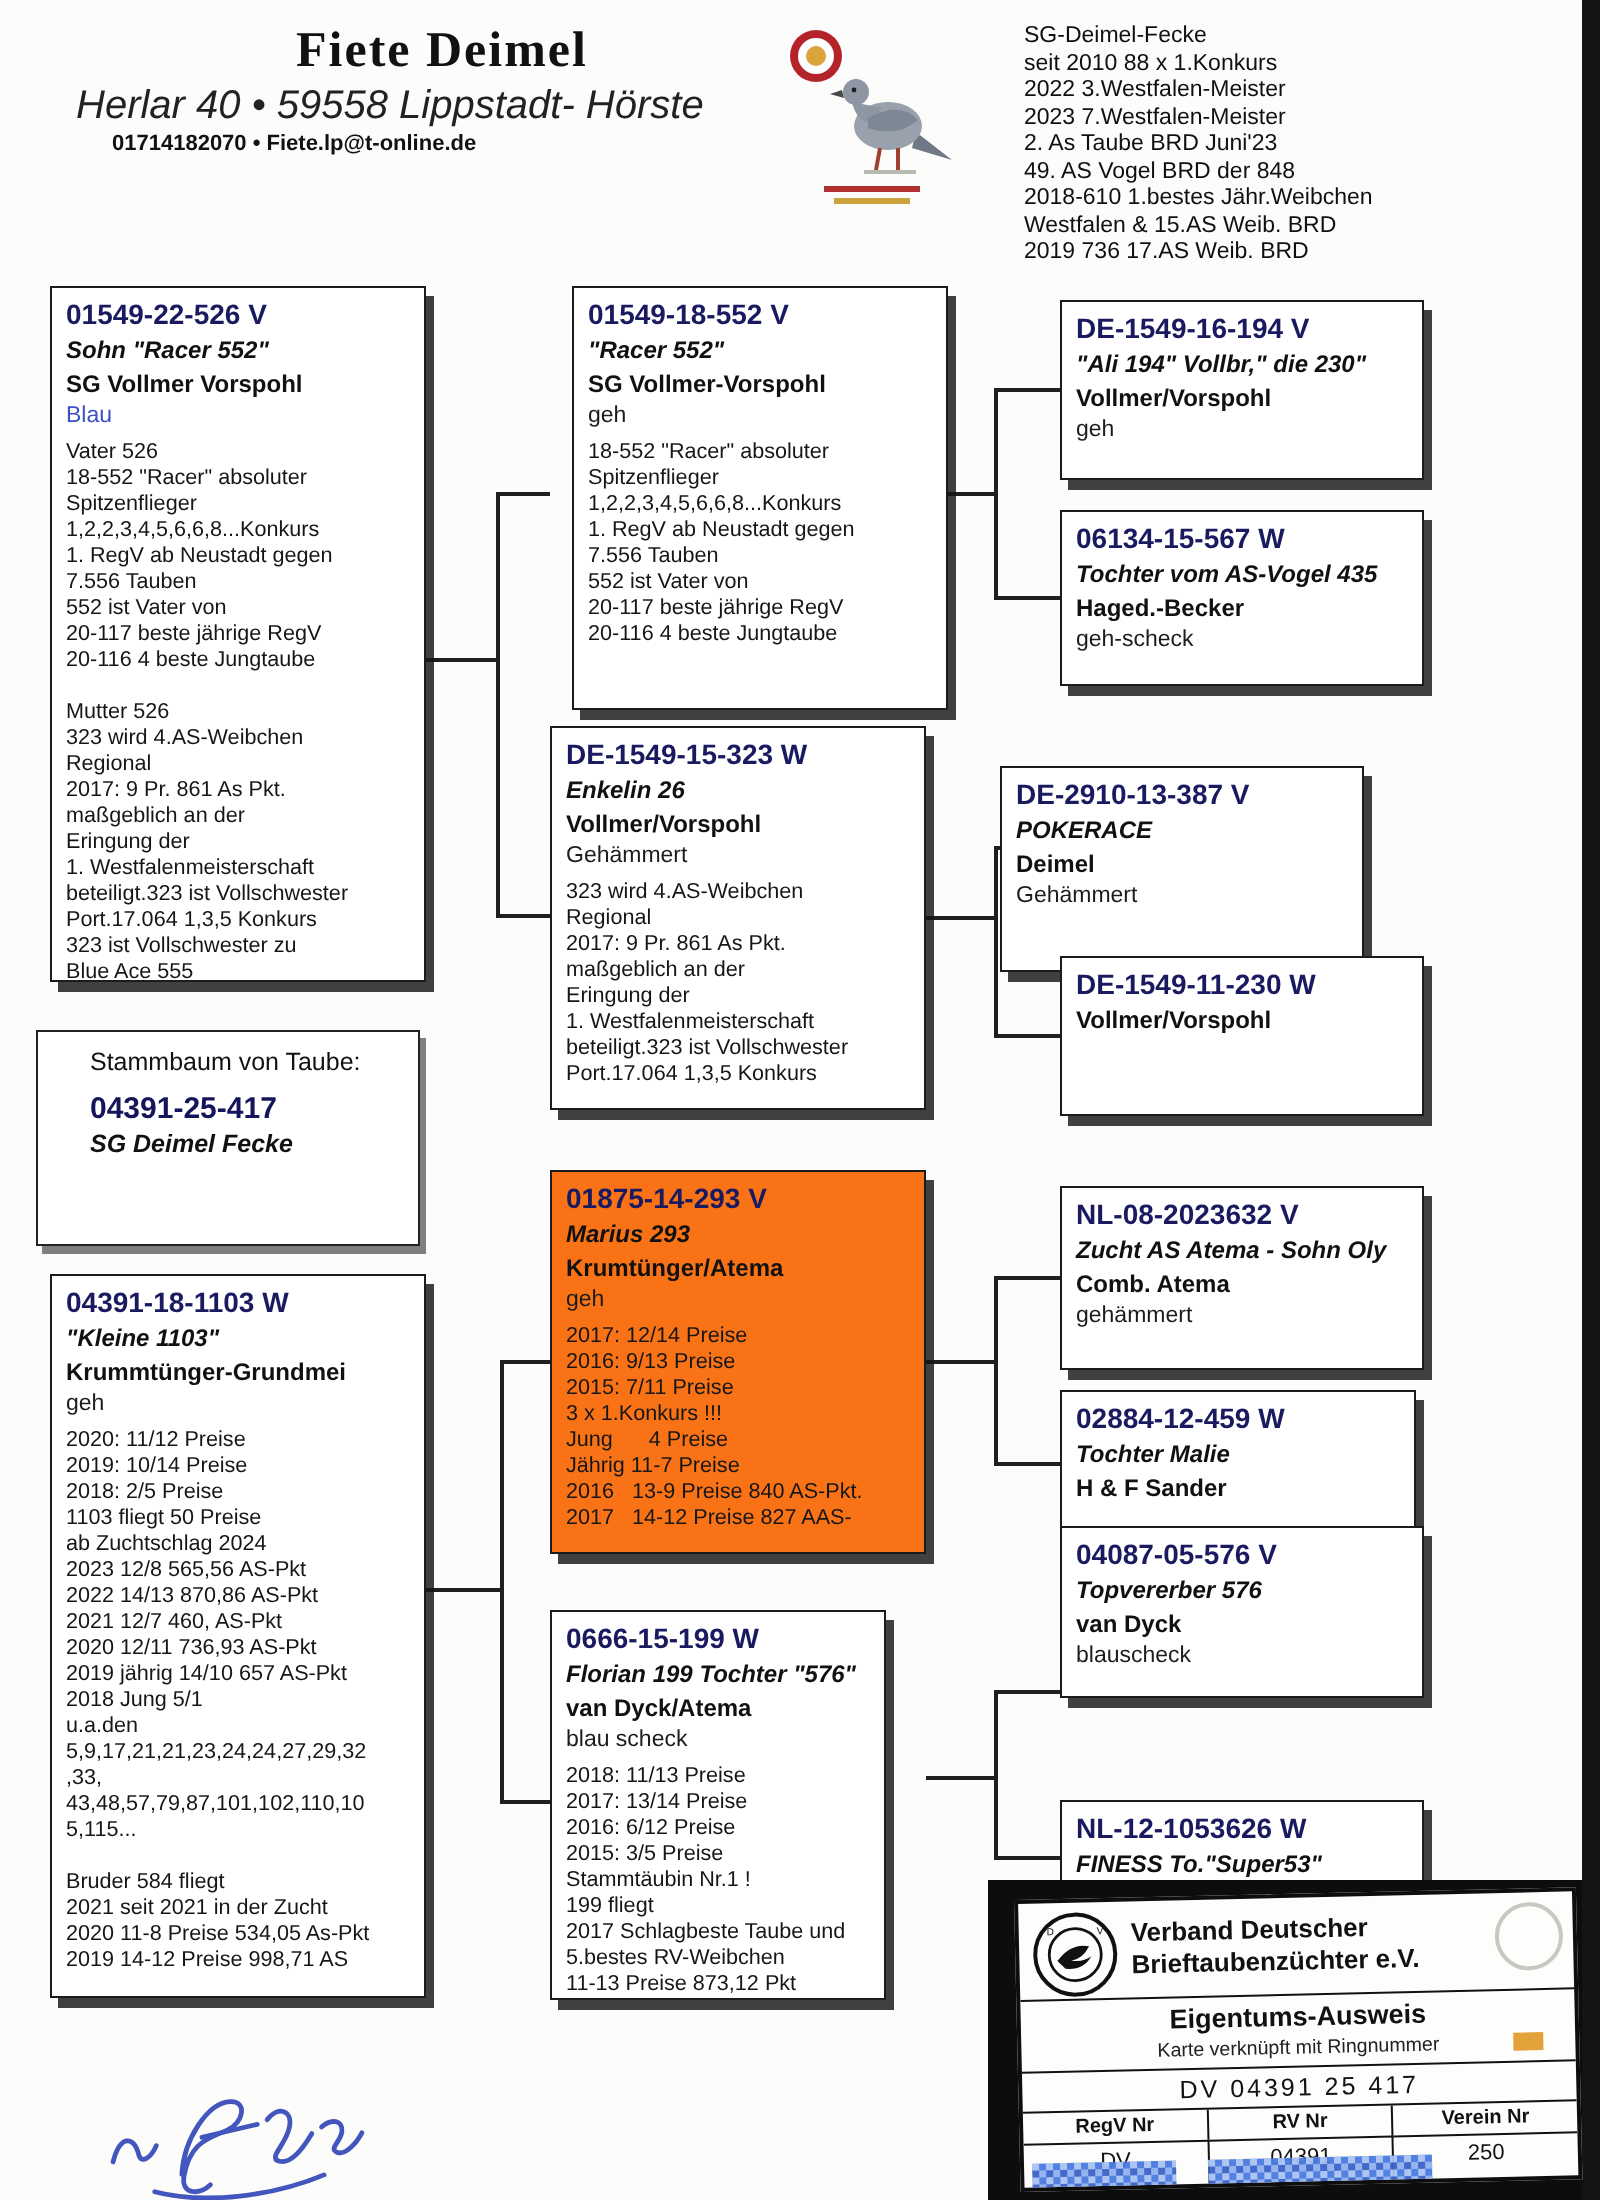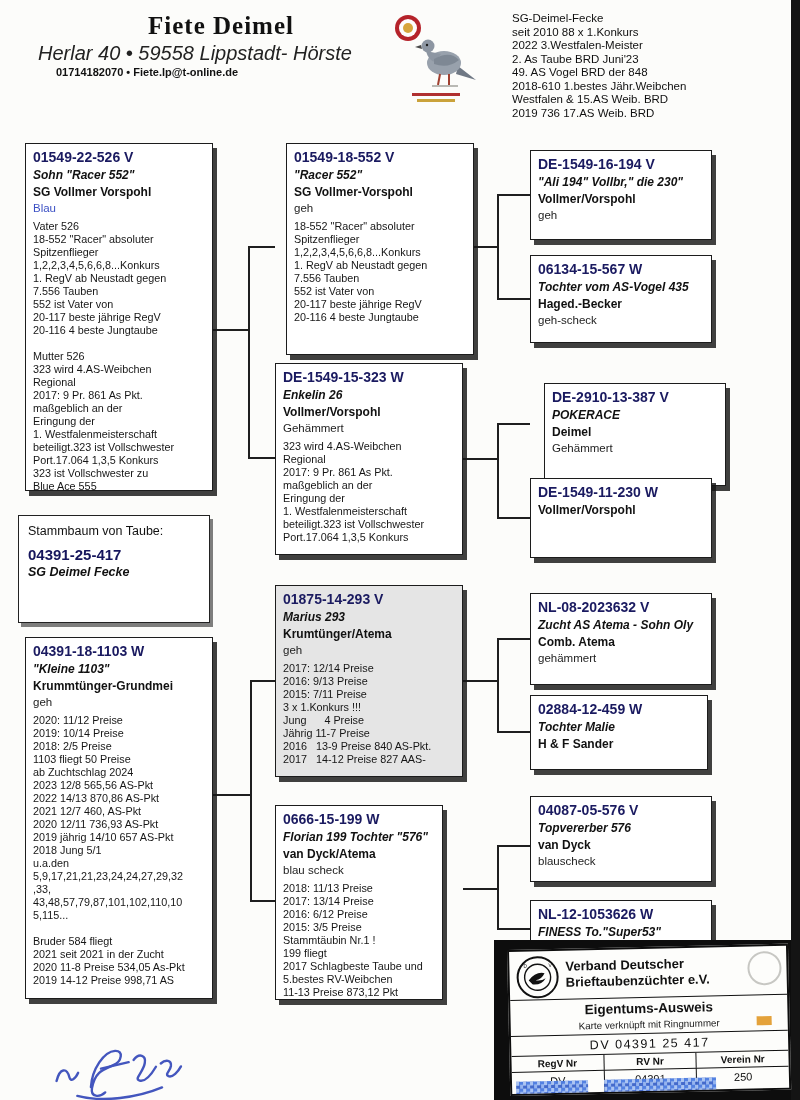--- a/index.html
+++ b/index.html
@@ -22,21 +22,21 @@
   .pbox { position:absolute; background:#ffffff; border:1.5px solid #1c1c1c; box-shadow:4px 5px 0 rgba(22,22,22,0.82); padding:5px 7px 4px 7px; overflow:hidden; }
   .pbox.hl {  }
   .pbox .ring { font-size:14px; font-weight:bold; color:#1a1a60; margin-bottom:3px; white-space:nowrap; }
   .pbox .bname { font-size:12px; font-weight:bold; font-style:italic; color:#111; margin-bottom:3px; white-space:nowrap; }
   .pbox .breeder { font-size:12px; font-weight:bold; color:#111; margin-bottom:3px; white-space:nowrap; }
   .pbox .colorline { font-size:11.5px; color:#1c1c1c; margin-bottom:6px; }
   .pbox .bodyline { font-size:10.8px; line-height:13px; color:#161616; white-space:pre; }
   .pbox .bodyline.empty { height:13px; }
 
   
-  .subject { position:absolute; left:18px; top:515px; width:192px; height:108px; background:#fff; border:1.5px solid #222; box-shadow:3px 4px 0 rgba(22,22,22,0.55); padding:8px 9px; }
+  .subject { position:absolute; left:18px; top:515px; width:192px; height:108px; background:#fff; border:1.5px solid #222; box-shadow:3px 4px 0 rgba(22,22,22,0.55); padding:8px 26px; }
   .subject .s-label { font-size:12.5px; color:#111; margin-bottom:8px; }
   .subject .s-ring { font-size:15px; font-weight:bold; color:#15155c; margin-bottom:2px; }
   .subject .s-breeder { font-size:12.5px; font-weight:bold; font-style:italic; color:#111; }
 
   
   .hline, .vline { position:absolute; background:#1f1f1f; }
   .hline { height:2px; }
   .vline { width:2px; }
 
   
@@ -84,20 +84,21 @@
       <line x1="40" y1="78" x2="66" y2="78" stroke="#b9b9b4" stroke-width="2"></line>
       <rect x="20" y="85" width="48" height="3" fill="#b03030"></rect>
       <rect x="25" y="91" width="38" height="3" fill="#caa23a"></rect>
     </svg>
   </div>
 
   <div class="h-ach">
       <div class="ach-line">SG-Deimel-Fecke</div>
       <div class="ach-line">seit 2010 88 x 1.Konkurs</div>
       <div class="ach-line">2022 3.Westfalen-Meister</div>
+      <div class="ach-line">2023 7.Westfalen-Meister</div>
       <div class="ach-line">2. As Taube BRD Juni'23</div>
       <div class="ach-line">49. AS Vogel BRD der 848</div>
       <div class="ach-line">2018-610 1.bestes Jähr.Weibchen</div>
       <div class="ach-line">Westfalen &amp; 15.AS Weib. BRD</div>
       <div class="ach-line">2019 736 17.AS Weib. BRD</div>
     </div>
 
   <div class="hline" style="left:213px;top:329px;width:36px"></div>
   <div class="vline" style="left:248px;top:246px;height:213px"></div>
   <div class="hline" style="left:248px;top:246px;width:27px"></div>
@@ -210,21 +211,21 @@
       <div class="colorline">Gehämmert</div>
       <div class="bodyline">323 wird 4.AS-Weibchen</div>
       <div class="bodyline">Regional</div>
       <div class="bodyline">2017: 9 Pr. 861 As Pkt.</div>
       <div class="bodyline">maßgeblich an der</div>
       <div class="bodyline">Eringung der</div>
       <div class="bodyline">1. Westfalenmeisterschaft</div>
       <div class="bodyline">beteiligt.323 ist Vollschwester</div>
       <div class="bodyline">Port.17.064 1,3,5 Konkurs</div>
     </div>
-  <div class="pbox hl" style="left: 275px; top: 585px; width: 188px; height: 192px; background: #e5e5e5;">
+  <div class="pbox hl" style="left: 275px; top: 585px; width: 188px; height: 192px; background: #f97316;">
       <div class="ring">01875-14-293 V</div>
       <div class="bname">Marius 293</div>
       <div class="breeder">Krumtünger/Atema</div>
       <div class="colorline">geh</div>
       <div class="bodyline">2017: 12/14 Preise</div>
       <div class="bodyline">2016: 9/13 Preise</div>
       <div class="bodyline">2015: 7/11 Preise</div>
       <div class="bodyline">3 x 1.Konkurs !!!</div>
       <div class="bodyline">Jung      4 Preise</div>
       <div class="bodyline">Jährig 11-7 Preise</div>
@@ -252,42 +253,42 @@
       <div class="bname">"Ali 194" Vollbr," die 230"</div>
       <div class="breeder">Vollmer/Vorspohl</div>
       <div class="colorline">geh</div>
     </div>
   <div class="pbox" style="left:530px;top:255px;width:182px;height:88px">
       <div class="ring">06134-15-567 W</div>
       <div class="bname">Tochter vom AS-Vogel 435</div>
       <div class="breeder">Haged.-Becker</div>
       <div class="colorline">geh-scheck</div>
     </div>
-  <div class="pbox" style="left:544px;top:383px;width:182px;height:103px">
+  <div class="pbox" style="left:500px;top:383px;width:182px;height:103px">
       <div class="ring">DE-2910-13-387 V</div>
       <div class="bname">POKERACE</div>
       <div class="breeder">Deimel</div>
       <div class="colorline">Gehämmert</div>
     </div>
   <div class="pbox" style="left:530px;top:478px;width:182px;height:80px">
       <div class="ring">DE-1549-11-230 W</div>
       <div class="breeder">Vollmer/Vorspohl</div>
     </div>
   <div class="pbox" style="left:530px;top:593px;width:182px;height:92px">
       <div class="ring">NL-08-2023632 V</div>
       <div class="bname">Zucht AS Atema - Sohn Oly</div>
       <div class="breeder">Comb. Atema</div>
       <div class="colorline">gehämmert</div>
     </div>
   <div class="pbox" style="left:530px;top:695px;width:178px;height:75px">
       <div class="ring">02884-12-459 W</div>
       <div class="bname">Tochter Malie</div>
       <div class="breeder">H &amp; F Sander</div>
     </div>
-  <div class="pbox" style="left:530px;top:796px;width:182px;height:86px">
+  <div class="pbox" style="left:530px;top:763px;width:182px;height:86px">
       <div class="ring">04087-05-576 V</div>
       <div class="bname">Topvererber 576</div>
       <div class="breeder">van Dyck</div>
       <div class="colorline">blauscheck</div>
     </div>
   <div class="pbox" style="left:530px;top:900px;width:182px;height:58px">
       <div class="ring">NL-12-1053626 W</div>
       <div class="bname">FINESS To."Super53"</div>
     </div>
 

